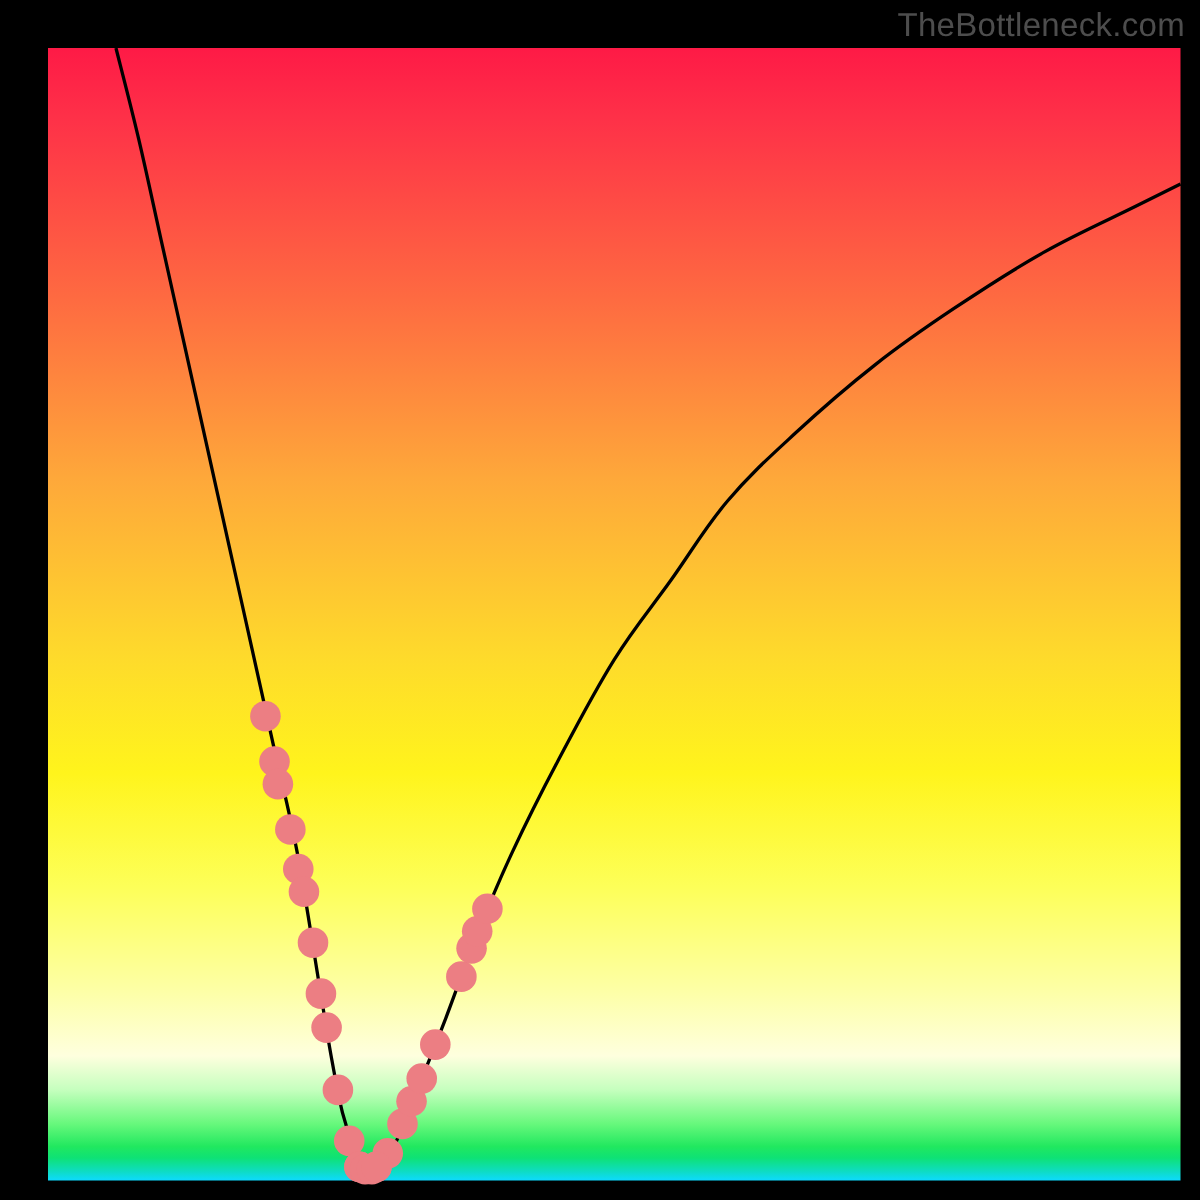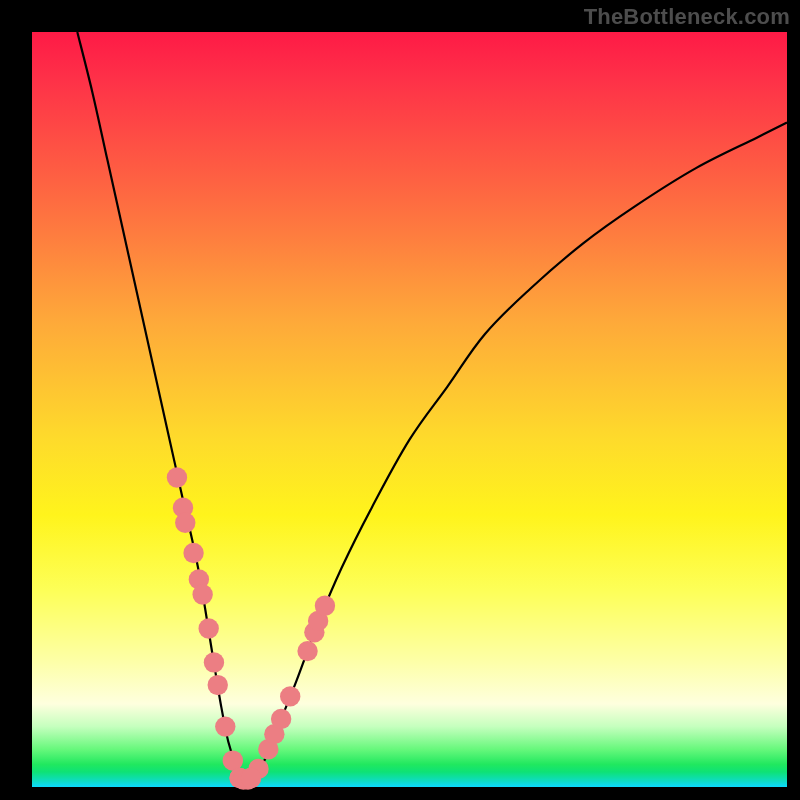--- a/index.html
+++ b/index.html
@@ -44,21 +44,21 @@
       #0edcc3 99.2%,
       #0ddafe 100%
     );
   }
   .watermark {
     position: absolute;
     top: 4px;
     right: 10px;
     color: #4d4d4d;
     font-size: 22px;
-    font-weight: 700;
+    font-weight: 400;
     letter-spacing: 0.2px;
     user-select: none;
   }
   svg.overlay {
     position: absolute;
     left: 32px;
     top: 32px;
     width: 755px;
     height: 755px;
     overflow: visible;

